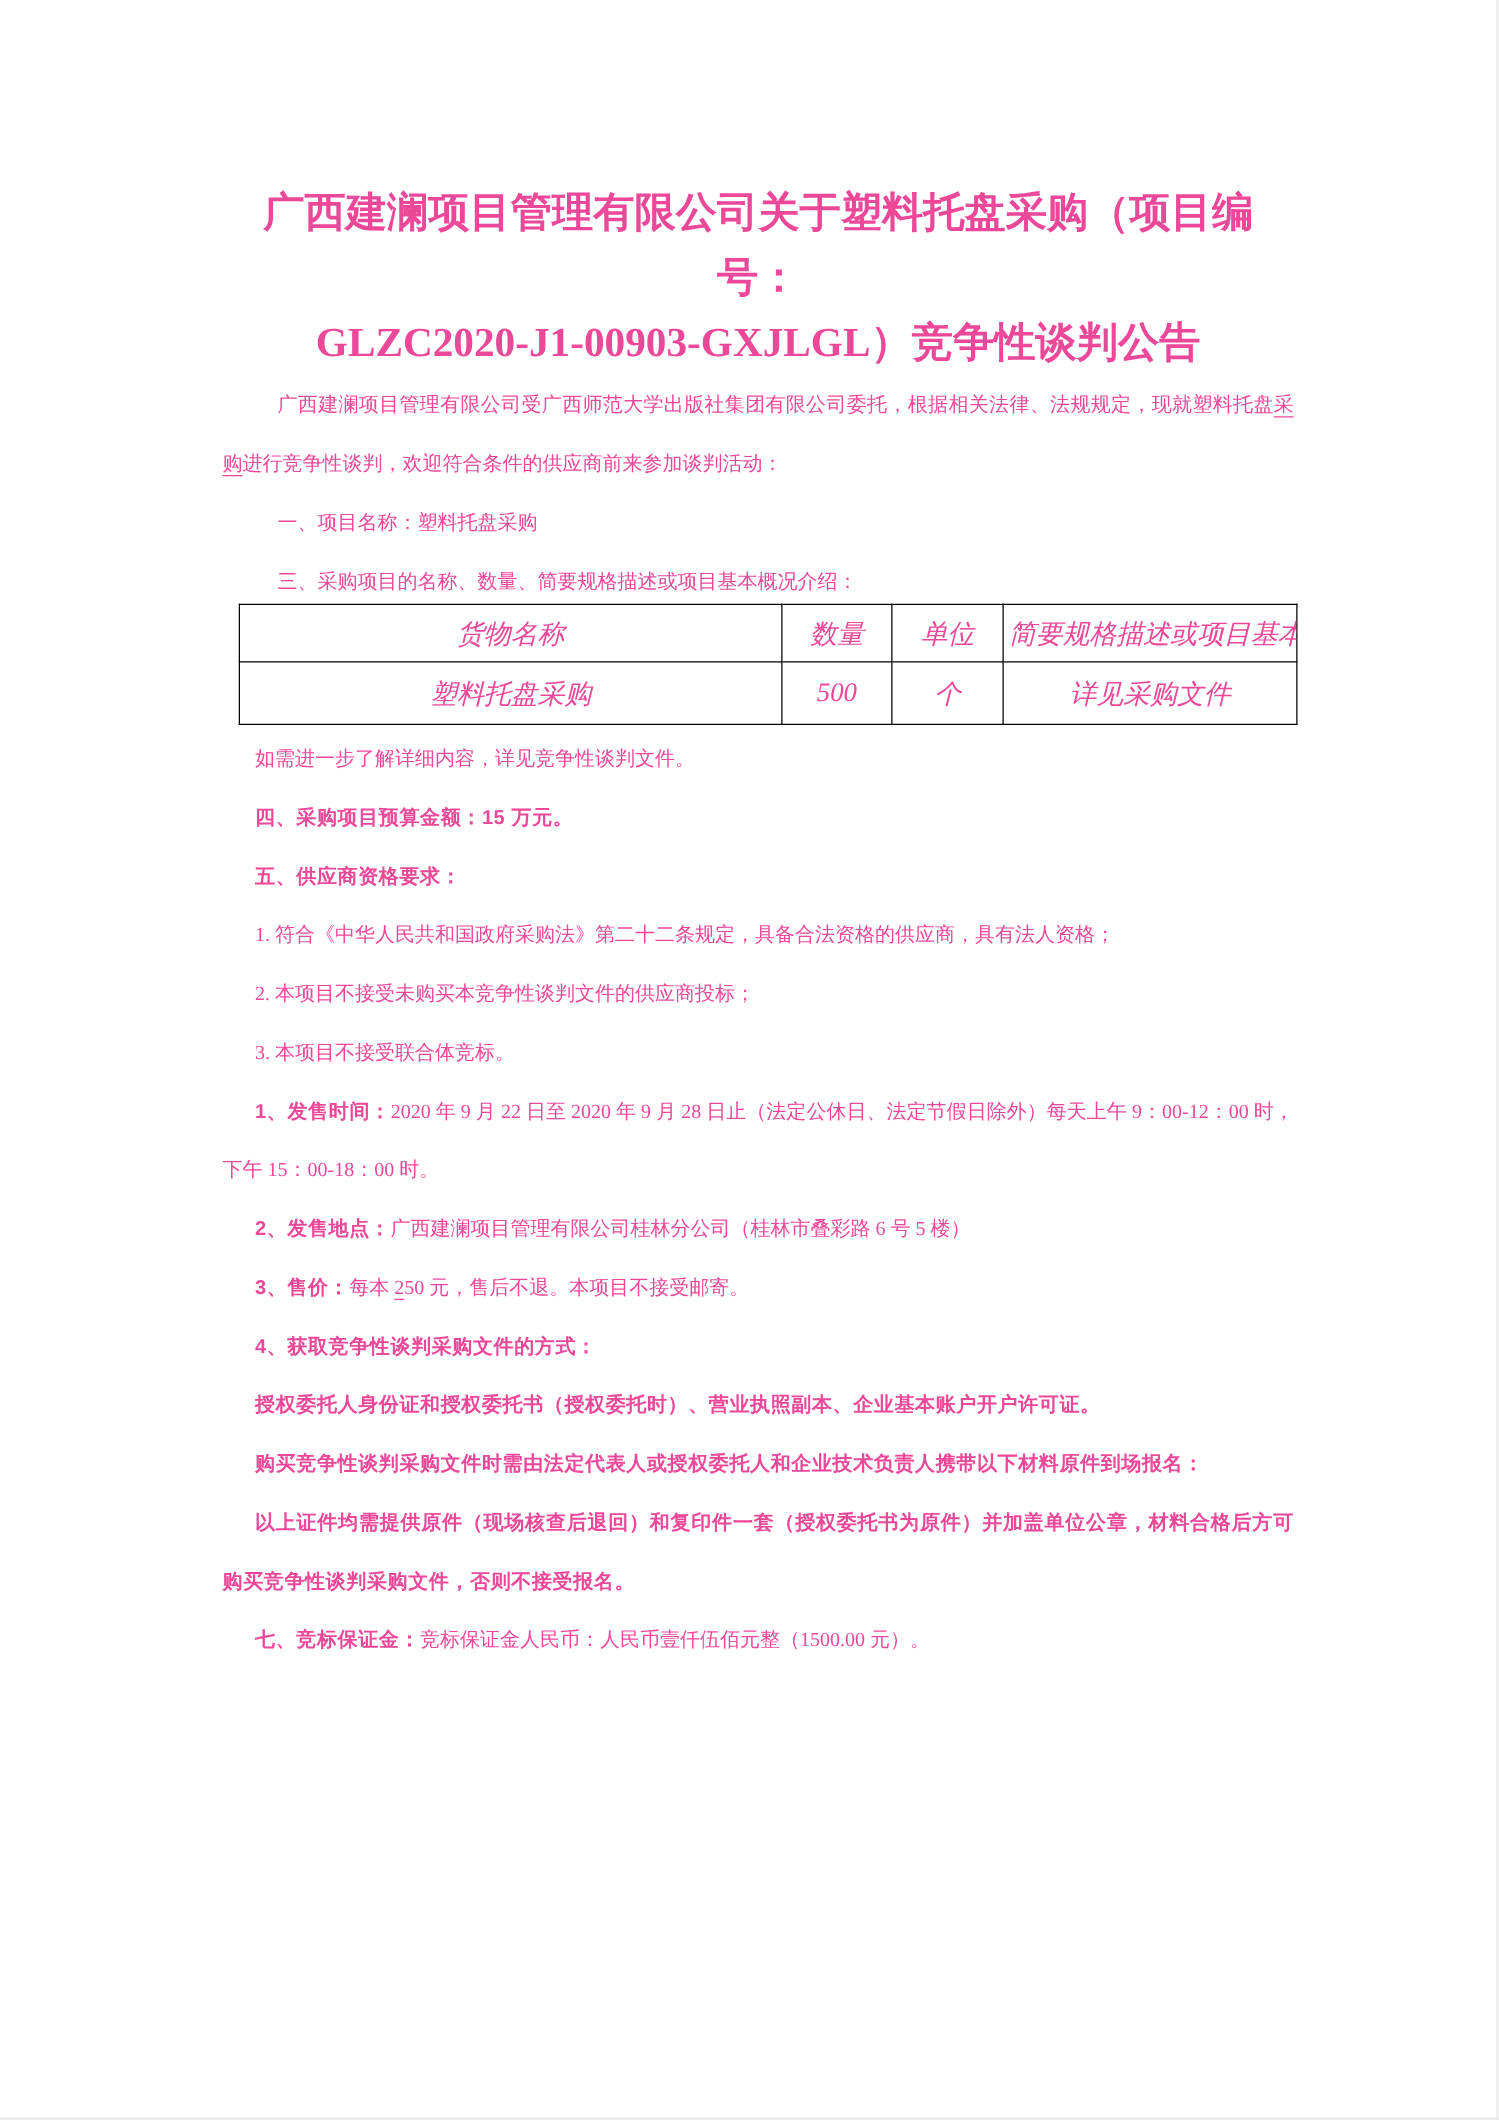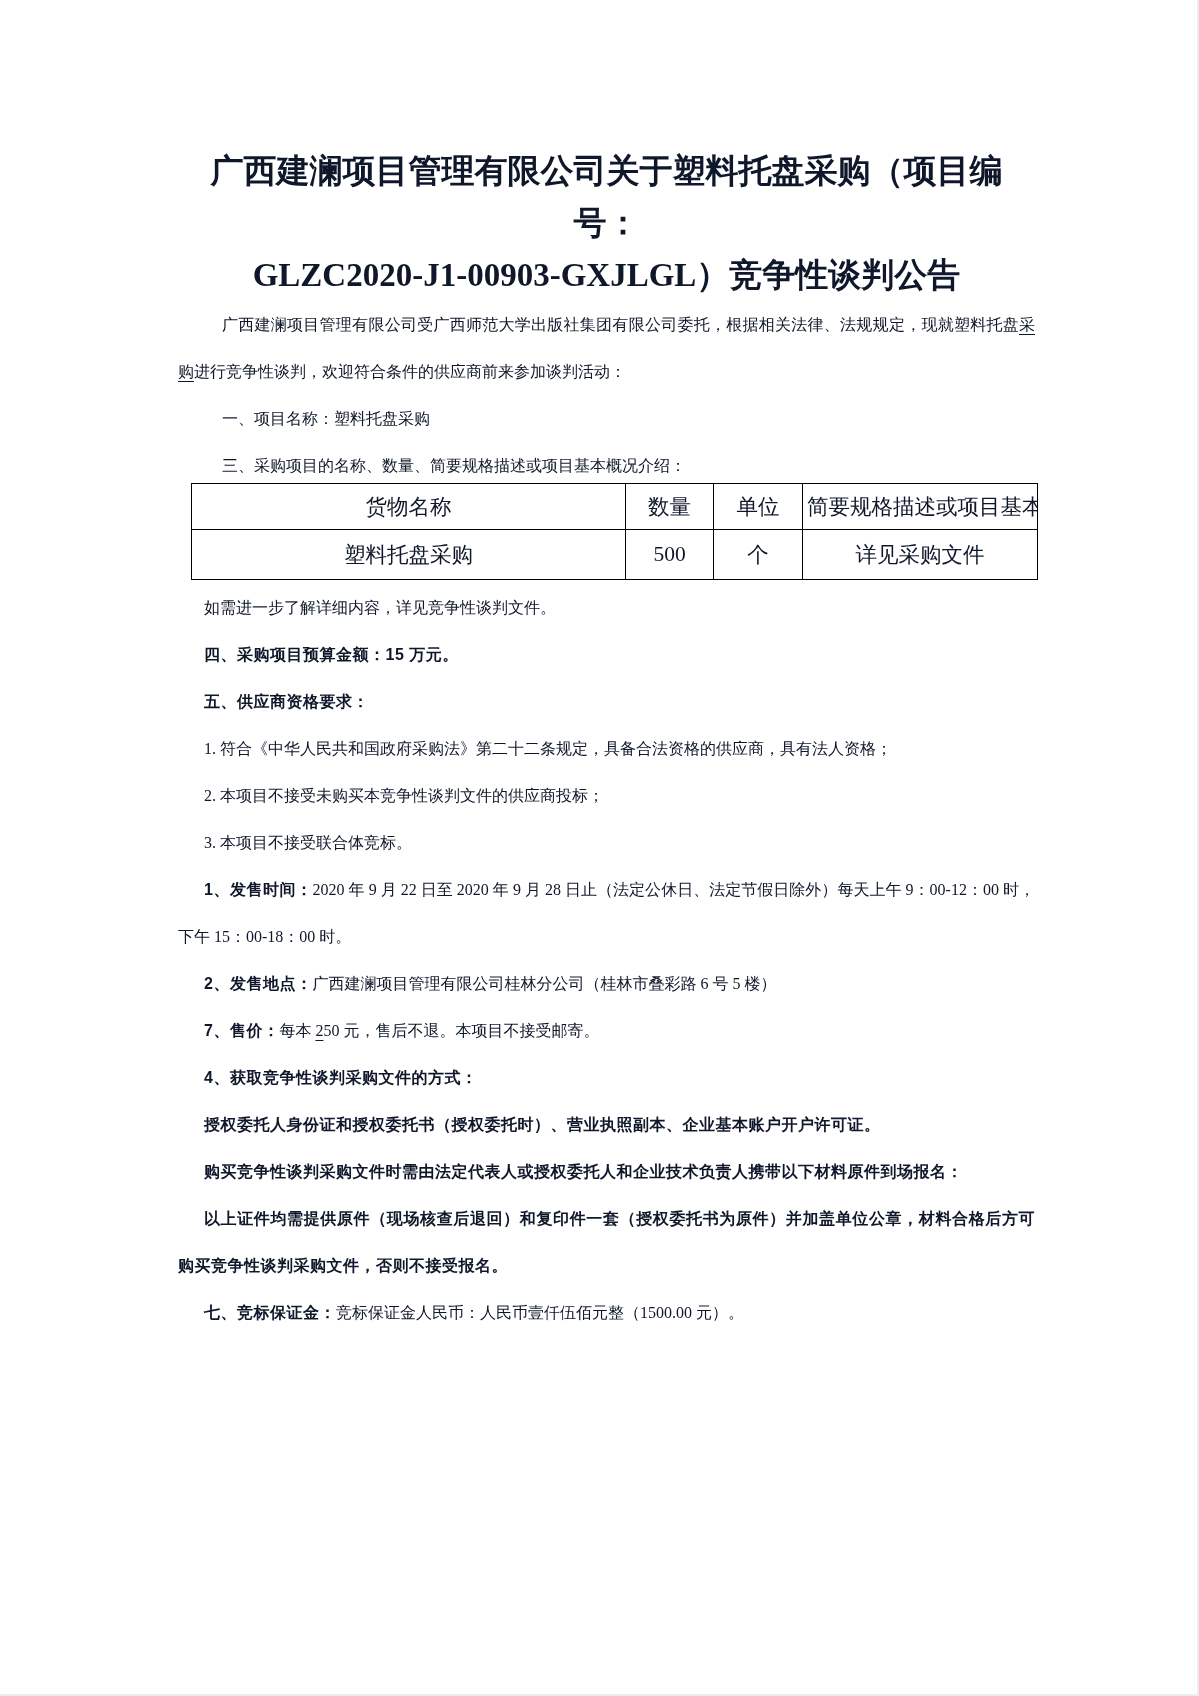--- a/index.html
+++ b/index.html
@@ -6,21 +6,21 @@
     margin: 0;
     padding: 0;
     background: #ffffff;
   }
   .page {
     position: relative;
     width: 1199px;
     height: 1696px;
     box-sizing: border-box;
     background: #ffffff;
-    color: #0f172a;
+    color: #ec4899;
     padding: 145px 162px 40px 178px;
     font-family: "Liberation Serif", "DejaVu Serif", serif;
     border-right: 2px solid #ececec;
     border-bottom: 2px solid #ececec;
     overflow: hidden;
   }
   .doc-title {
     text-align: center;
     font-weight: bold;
     font-size: 33px;
@@ -52,20 +52,21 @@
     font-size: 21.5px;
   }
   table.goods th, table.goods td {
     border: 1.5px solid #000000;
     text-align: center;
     vertical-align: middle;
     font-weight: normal;
     padding: 0 4px;
     overflow: hidden;
     white-space: nowrap;
+    font-style: italic;
   }
   table.goods th { height: 45px; }
   table.goods td { height: 49px; }
   .col-name { width: 434px; }
   .col-qty  { width: 88px; }
   .col-unit { width: 89px; }
   .col-desc { width: 235px; }
 </style>
 </head>
 <body>
@@ -114,21 +115,21 @@
   <p class="body-par indent-sm hei">五、供应商资格要求：</p>
   <p class="body-par indent-sm">1. 符合《中华人民共和国政府采购法》第二十二条规定，具备合法资格的供应商，具有法人资格；</p>
   <p class="body-par indent-sm">2. 本项目不接受未购买本竞争性谈判文件的供应商投标；</p>
   <p class="body-par indent-sm">3. 本项目不接受联合体竞标。</p>
 
 
   <p class="body-par indent-sm"><span class="hei">1、发售时间：</span><span>2020 年 9 月 22 日至 2020 年 9 月 28 日止（法定公休日、法定节假日除外）每天上午 9：00-12：00 时，下午 15：00-18：00 时。</span></p>
 
   <p class="body-par indent-sm"><span class="hei">2、发售地点：</span><span>广西建澜项目管理有限公司桂林分公司（桂林市叠彩路 6 号 5 楼）</span></p>
 
-  <p class="body-par indent-sm"><span class="hei">7、售价：</span><span>每本 </span><span class="u">2</span><span>50 元，售后不退。本项目不接受邮寄。</span></p>
+  <p class="body-par indent-sm"><span class="hei">3、售价：</span><span>每本 </span><span class="u">2</span><span>50 元，售后不退。本项目不接受邮寄。</span></p>
 
   <p class="body-par indent-sm hei">4、获取竞争性谈判采购文件的方式：</p>
   <p class="body-par indent-sm hei">授权委托人身份证和授权委托书（授权委托时）、营业执照副本、企业基本账户开户许可证。</p>
   <p class="body-par indent-sm hei">购买竞争性谈判采购文件时需由法定代表人或授权委托人和企业技术负责人携带以下材料原件到场报名：</p>
   <p class="body-par indent-sm hei">以上证件均需提供原件（现场核查后退回）和复印件一套（授权委托书为原件）并加盖单位公章，材料合格后方可购买竞争性谈判采购文件，否则不接受报名。</p>
 
   <p class="body-par indent-sm"><span class="hei">七、竞标保证金：</span><span>竞标保证金人民币：人民币壹仟伍佰元整（1500.00 元）。</span></p>
 
 </div>
 

